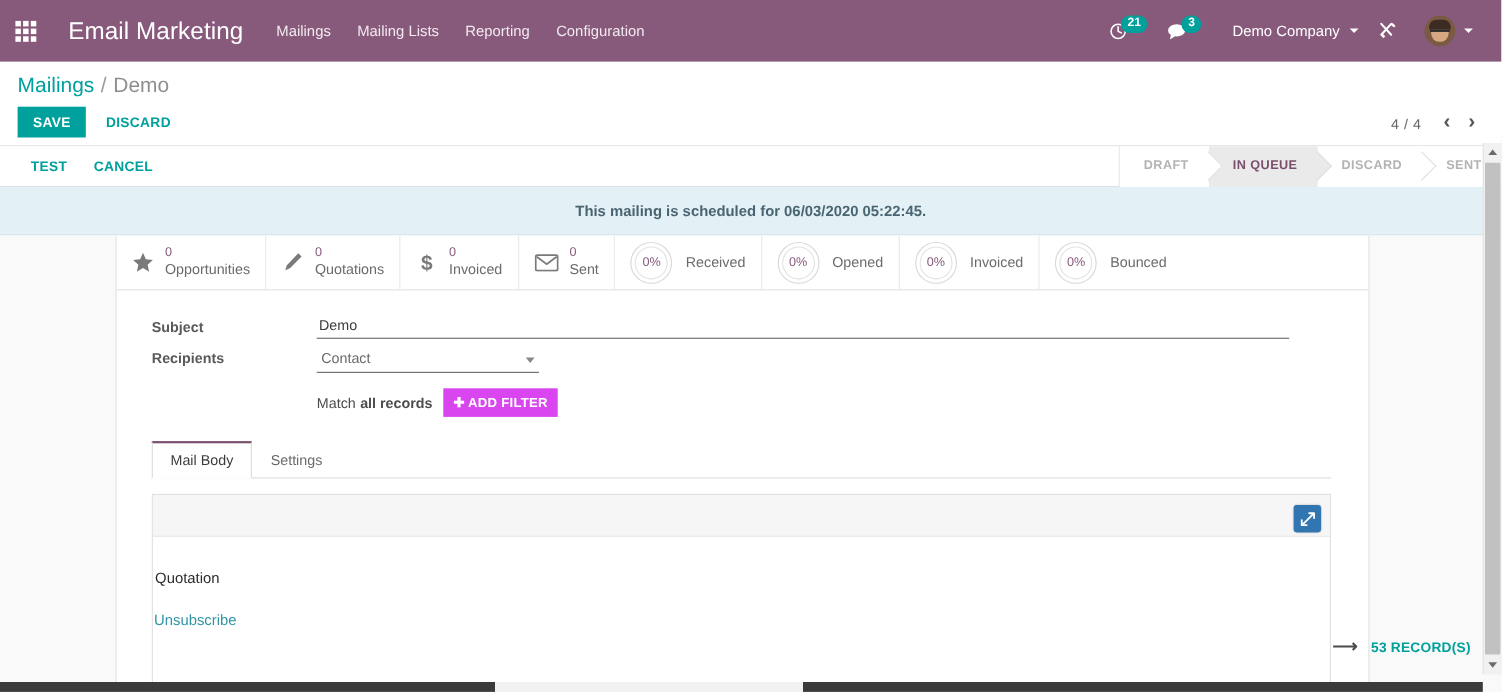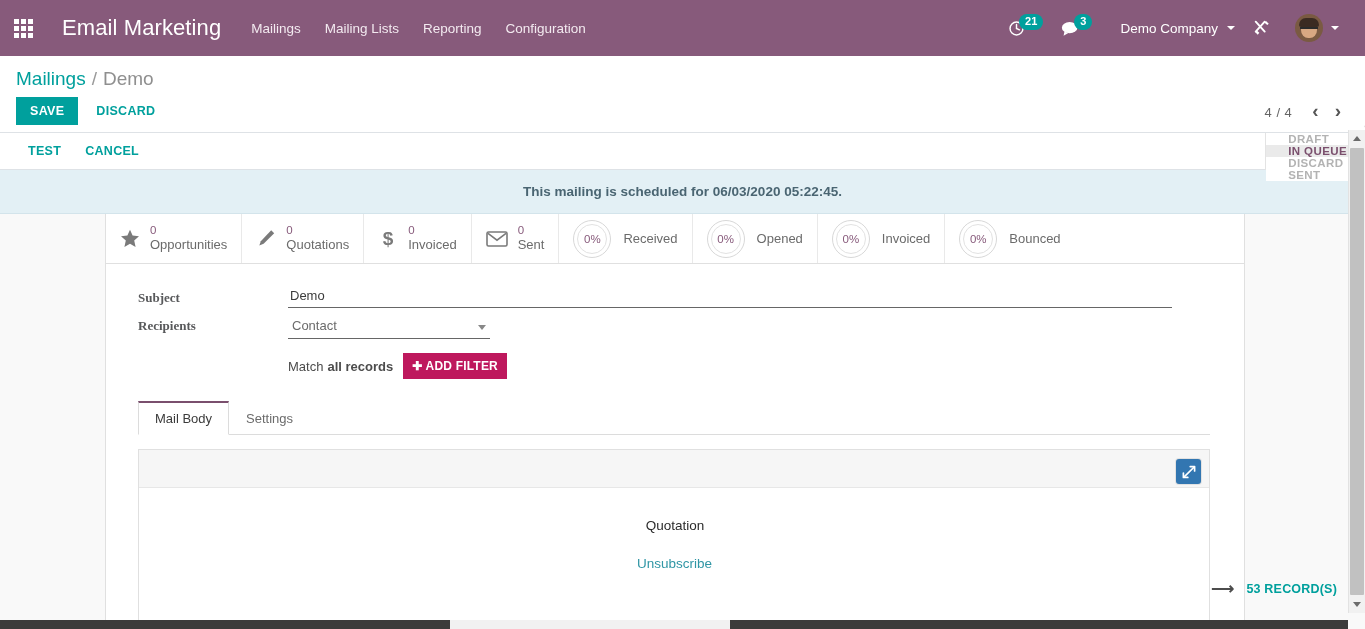--- a/index.html
+++ b/index.html
@@ -202,21 +202,20 @@
     padding: 6px 12px;
     cursor: pointer;
     font-family: inherit;
   }
   .statusbar {
     margin-left: auto;
     display: flex;
     height: 37px;
     align-items: stretch;
     border-left: 1px solid #e3e3e3;
-    flex-direction: column;
   }
   .st-step {
     display: flex; align-items: center;
     padding: 0 18px 0 22px;
     font-size: 11.5px;
     font-weight: bold;
     letter-spacing: .4px;
     color: #b3b3b3;
     position: relative;
     background: #fff;
@@ -312,21 +311,20 @@
   
   .form-body { padding: 22px 34px 0 32px; }
   .field-row { display: flex; align-items: flex-start; margin-bottom: 6px; }
   .field-label {
     width: 150px;
     font-weight: bold;
     color: #58595b;
     font-size: 13px;
     padding-top: 4px;
     flex: 0 0 auto;
-    font-family: Liberation Serif, serif;
   }
   .field-ctrl { flex: 1; position: relative; }
   .inp-subject {
     border: none;
     border-bottom: 1px solid #666;
     width: 100%;
     font-family: inherit;
     font-size: 13px;
     color: #3b3b3b;
     padding: 2px 2px 4px;
@@ -354,21 +352,21 @@
     border-top: 5px solid #888;
   }
   .match-row {
     display: flex; align-items: center;
     margin-top: 14px;
     font-size: 13px;
     color: #4c4c4c;
   }
   .match-row b { margin-left: 4px; }
   .btn-addfilter {
-    background: #be185d;
+    background: #d946ef;
     color: #fff;
     border: none;
     font-size: 12px;
     font-weight: bold;
     padding: 6px 9px;
     margin-left: 10px;
     cursor: pointer;
     font-family: inherit;
     letter-spacing: .2px;
   }
@@ -447,21 +445,21 @@
     padding-left: 1px;
   }
   .editor-content .unsub {
     color: #3096a5;
     font-size: 13.5px;
     margin-top: 23px;
     display: inline-block;
     text-decoration: none;
     cursor: pointer;
   }
-  .editor-inner { padding-left: 1px; text-align: center; }
+  .editor-inner { padding-left: 1px; }
 
   
   .vscroll {
     position: absolute;
     right: 0; top: 130px;
     width: 17px;
     height: 483px;
     background: #f1f1f1;
     border-left: 1px solid #e2e2e2;
     z-index: 20;

